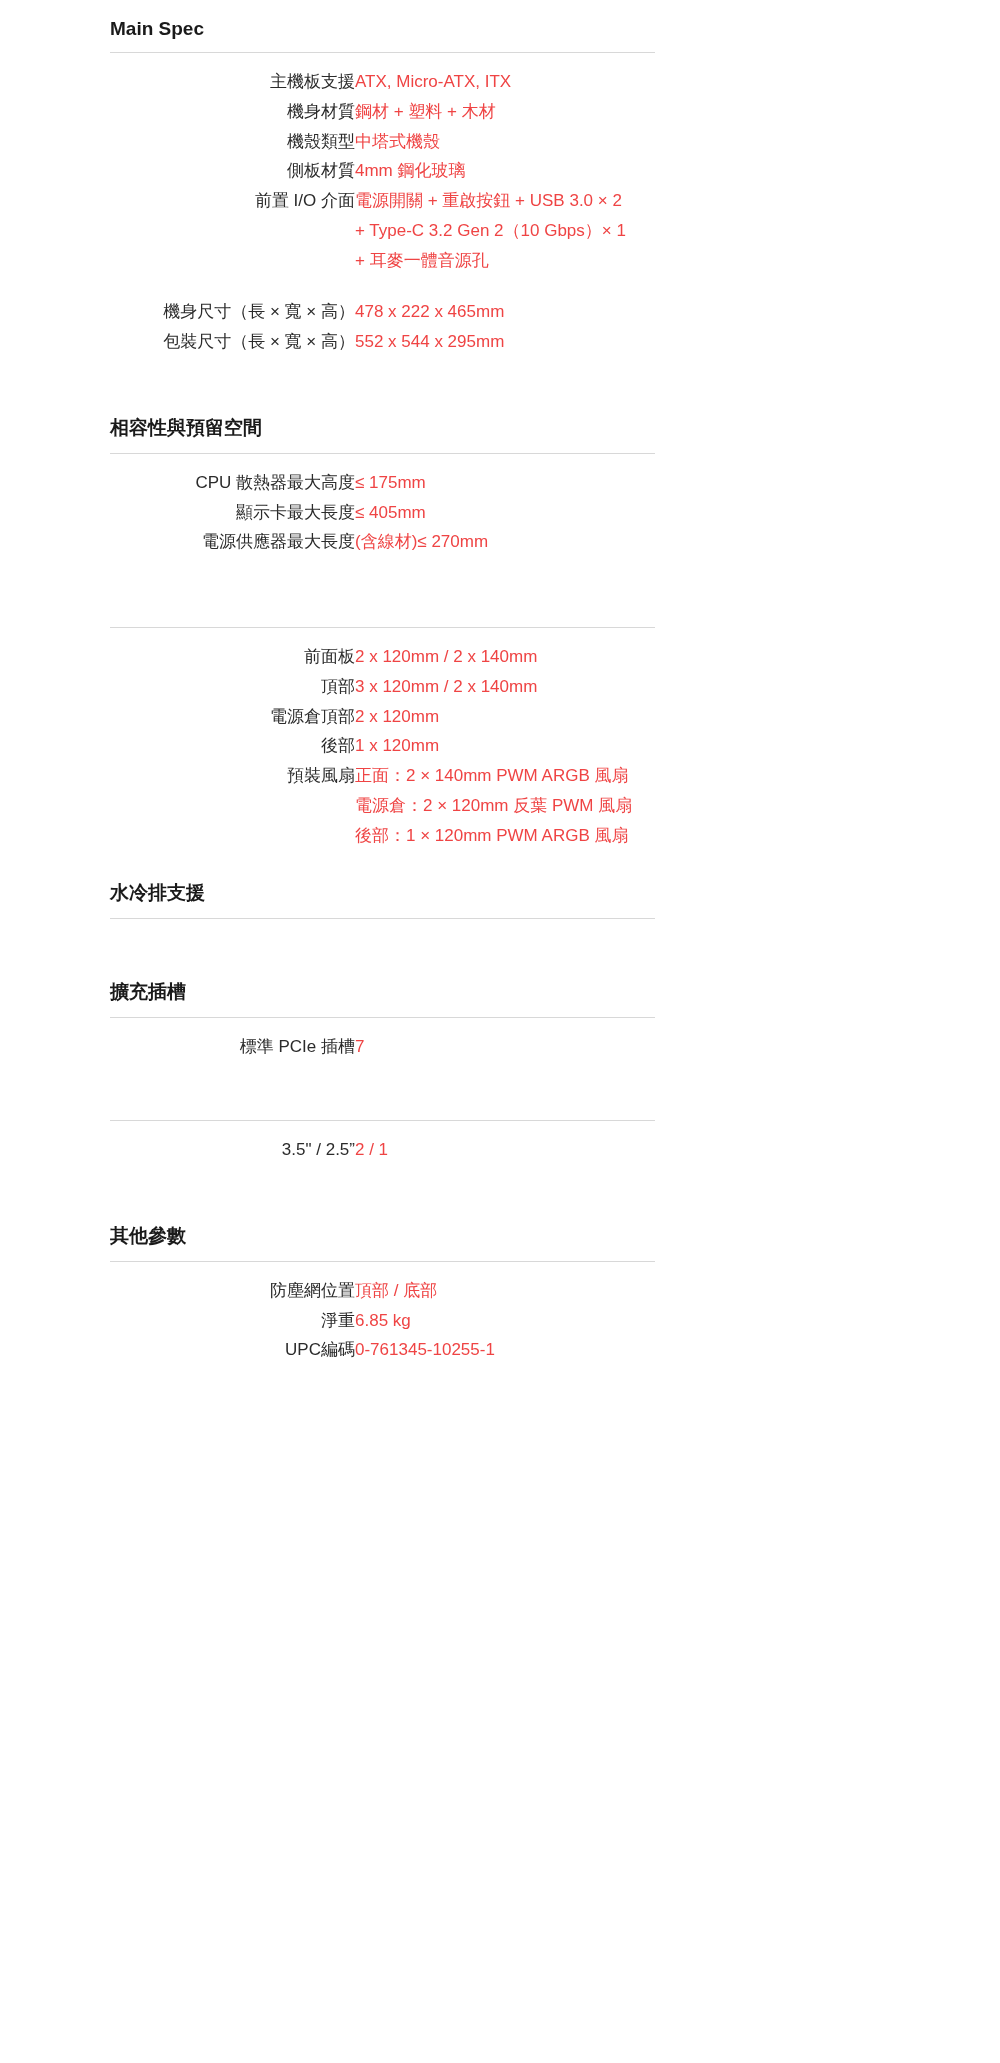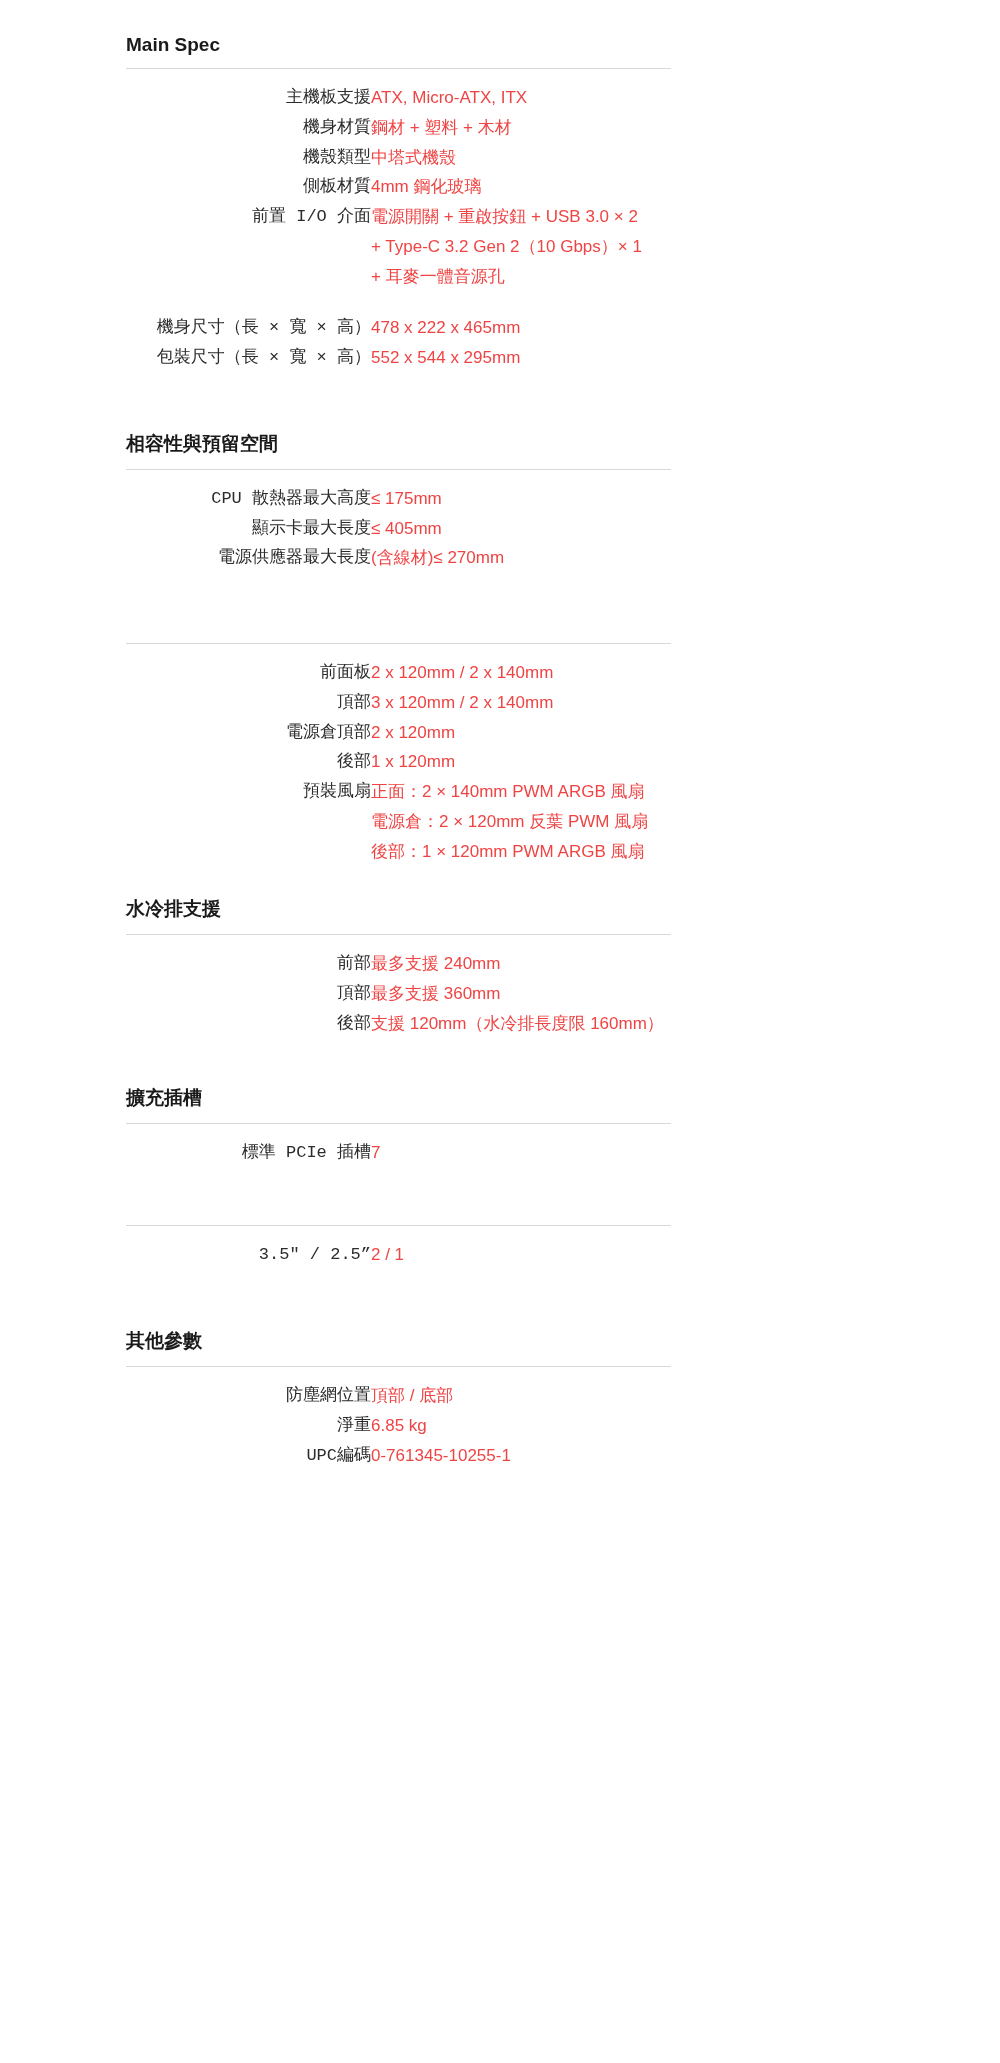--- a/index.html
+++ b/index.html
@@ -9,21 +9,21 @@
   }
   body {
     width: 1000px;
     min-height: 2063px;
     font-family: "Liberation Sans", "DejaVu Sans", sans-serif;
     color: #222222;
     -webkit-font-smoothing: antialiased;
   }
   .page {
     width: 837px;
-    padding: 16px;
+    padding: 0;
     box-sizing: border-box;
   }
   .section {
     margin: 0;
   }
   .section-title {
     font-size: 19px;
     font-weight: bold;
     color: #1a1a1a;
     padding-left: 110px;
@@ -46,21 +46,20 @@
     font-size: 17px;
     line-height: 1.75;
   }
   td.label {
     width: 355px;
     padding-left: 0;
     text-align: right;
     padding-right: 0;
     color: #2b2b2b;
     white-space: nowrap;
-    font-family: Liberation Mono, monospace;
   }
   td.value {
     padding-left: 0;
     color: #ef4444;
     font-size: 15px;
     line-height: 1.9;
   }
   .label-inner {
     display: inline-block;
     text-align: left;
@@ -210,42 +209,20 @@
       </tbody>
     </table>
   </div>
 
   <div class="gap-md"></div>
 
   <div class="section">
     <div class="section-title">水冷排支援</div>
     <div class="section-rule"></div>
     <div class="gap-sm"></div>
-    <table class="spec">
-      <tbody>
-        <tr>
-          <td class="label"><span class="label-inner">前部</span></td>
-          <td class="value">
-            <span class="vline">最多支援 240mm</span>
-          </td>
-        </tr>
-        <tr>
-          <td class="label"><span class="label-inner">頂部</span></td>
-          <td class="value">
-            <span class="vline">最多支援 360mm</span>
-          </td>
-        </tr>
-        <tr>
-          <td class="label"><span class="label-inner">後部</span></td>
-          <td class="value">
-            <span class="vline">支援 120mm（水冷排長度限 160mm）</span>
-          </td>
-        </tr>
-      </tbody>
-    </table>
   </div>
 
   <div class="gap-lg"></div>
 
   <div class="section">
     <div class="section-title">擴充插槽</div>
     <div class="section-rule"></div>
     <div class="gap-sm"></div>
     <table class="spec">
       <tbody>

